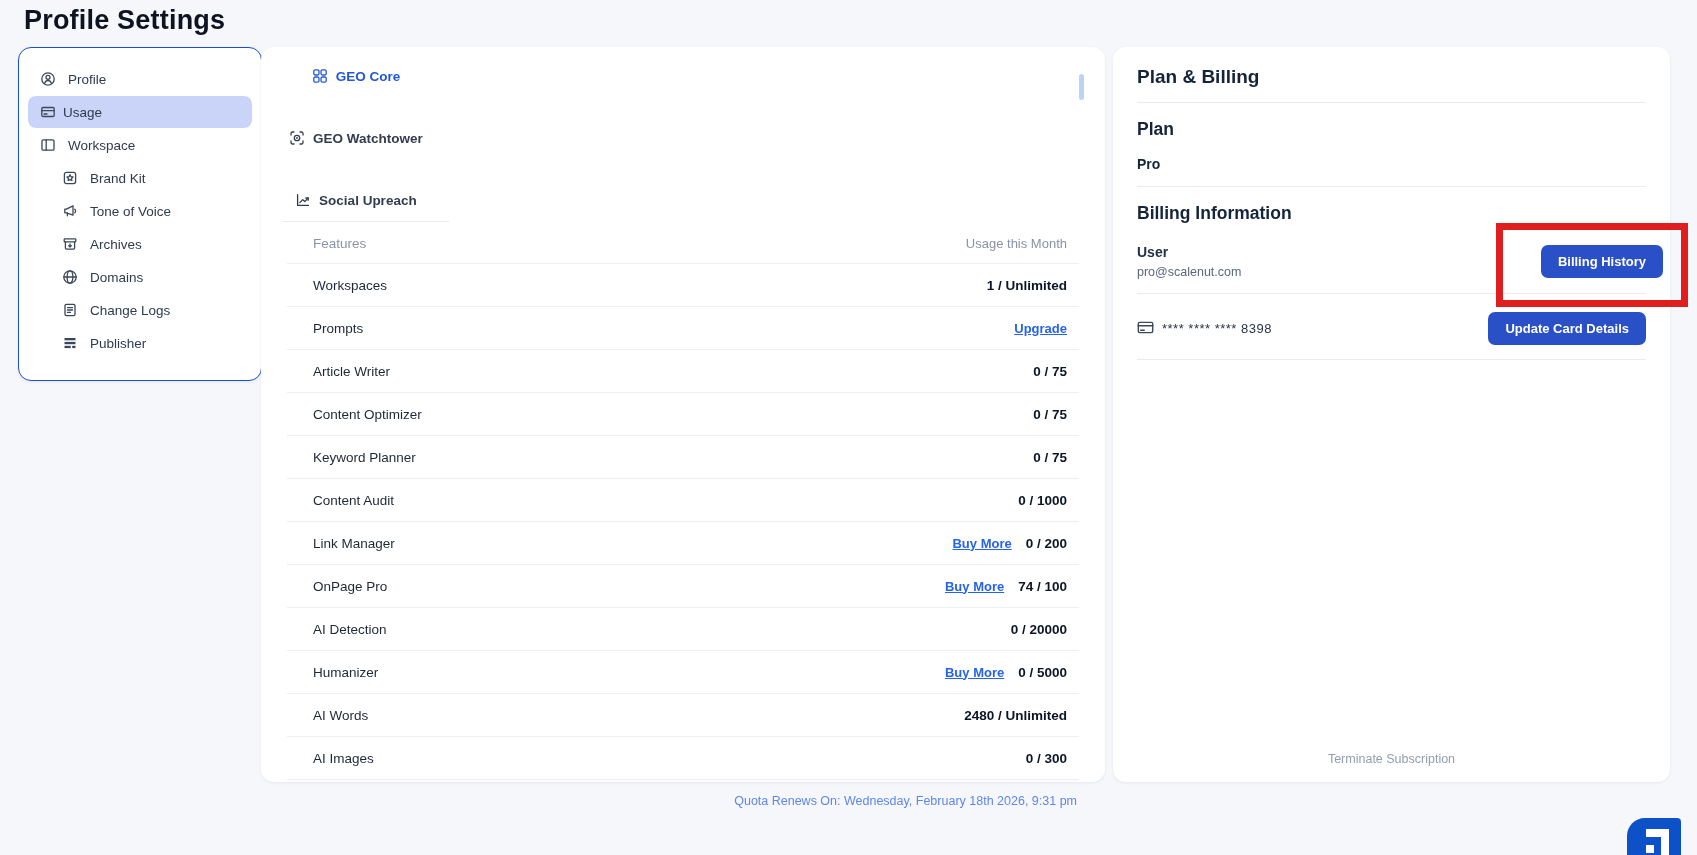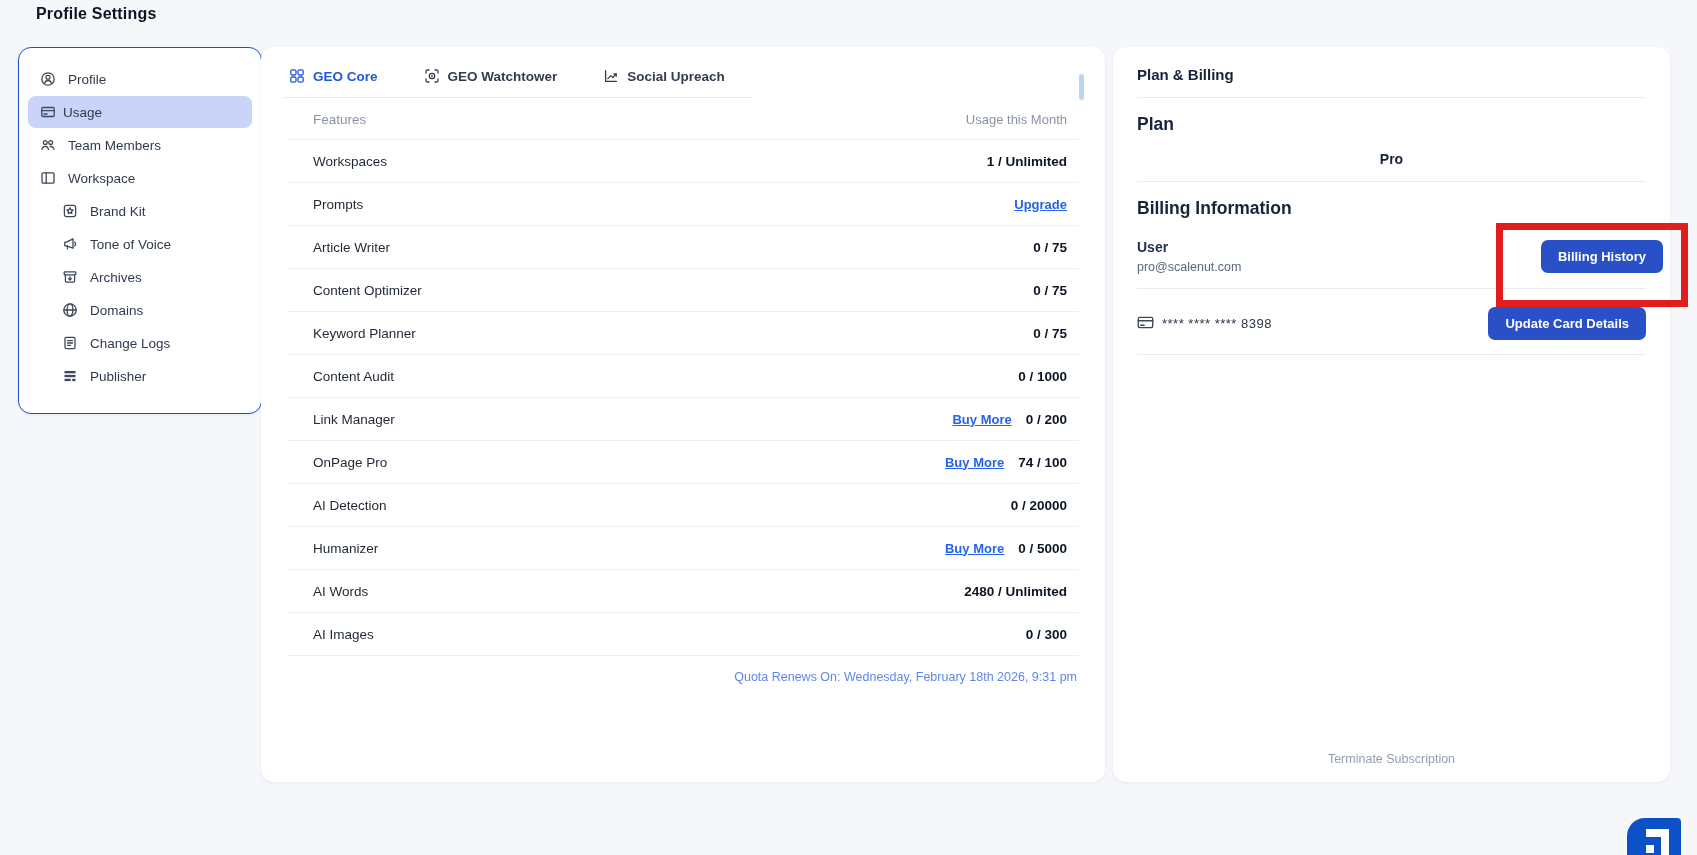--- a/index.html
+++ b/index.html
@@ -3,42 +3,42 @@
 <meta charset="utf-8">
 <style>
   * { box-sizing: border-box; margin: 0; padding: 0; }
   html, body {
     width: 1697px; height: 855px; overflow: hidden;
     background: #f6f7fb;
     font-family: "Liberation Sans", sans-serif;
     color: #1f2734;
   }
   .page-title {
-    position: absolute; left: 36px; top: 5px;
-    font-size: 16px; font-weight: 700; color: #0d1321; letter-spacing: .2px;
+    position: absolute; left: 24px; top: 5px;
+    font-size: 27px; font-weight: 700; color: #0d1321; letter-spacing: .2px;
   }
   .card {
     position: absolute; background: #fff; border-radius: 13px;
     box-shadow: 0 1px 3px rgba(16,24,40,.07);
   }
   
   .sidebar { left: 18px; top: 47px; width: 244px; padding: 14px 9px 20px; border: 1px solid #1d4ed8; }
   .side-item {
     display: flex; align-items: center; gap: 12px;
     padding: 8px 12px; margin: 1px 0; border-radius: 8px;
     font-size: 13.5px; color: #303a4e; cursor: pointer;
   }
   .side-item svg { flex: 0 0 16px; color: #3d475a; }
   .side-item.active { background: #c9d4f8; gap: 7px; }
   .side-item.indent { padding-left: 34px; }
   
   .usage-card { left: 261px; top: 47px; width: 844px; height: 735px; padding: 12px 22px 0; }
   .tabs {
     display: inline-flex; gap: 46px; align-items: center;
-    padding: 9px 26px 13px 6px; border-bottom: 1px solid #e6e9f0;
+    padding: 9px 26px 13px 6px; border-bottom: 1px solid #e6e9f0; flex-direction: column;
   }
   .tab {
     display: flex; align-items: center; gap: 8px;
     font-size: 13.5px; font-weight: 600; color: #333c4e; cursor: pointer; white-space: nowrap;
   }
   .tab.active { color: #2257d6; }
   .scroll-thumb {
     position: absolute; right: 21px; top: 27px; width: 5px; height: 26px;
     background: #bcd4f2; border-radius: 3px; cursor: pointer;
   }
@@ -48,24 +48,24 @@
     height: 43px; border-bottom: 1px solid #eceef4; padding: 0 12px 0 26px;
   }
   .u-row.header { height: 40px; font-size: 13px; color: #8a93a6; }
   .u-feature { font-size: 13.5px; color: #1f2734; }
   .u-val { display: flex; align-items: center; gap: 14px; }
   .u-num { font-size: 13.5px; font-weight: 700; color: #0c1526; }
   .u-link { font-size: 13px; font-weight: 600; color: #2563eb; text-decoration: underline; cursor: pointer; }
   .quota-note { text-align: right; padding: 14px 6px 0 0; font-size: 12.5px; color: #5f86ec; }
   
   .billing-card { left: 1113px; top: 47px; width: 557px; height: 735px; padding: 19px 24px; }
-  .billing-card h2 { font-size: 15px; font-weight: 700; color: #15243a; margin-bottom: 13px; }
+  .billing-card h2 { font-size: 19px; font-weight: 700; color: #15243a; margin-bottom: 13px; }
   .billing-card h3 { font-size: 17.5px; font-weight: 700; color: #15243a; margin-bottom: 13px; }
   .divider { border: 0; border-top: 1px solid #e8ebf2; margin: 14px 0 16px; }
-  .plan-value { font-size: 14px; font-weight: 700; color: #15243a; margin: 16px 0 4px; text-align: center; }
+  .plan-value { font-size: 14px; font-weight: 700; color: #15243a; margin: 16px 0 4px; }
   .info-row { display: flex; justify-content: space-between; align-items: center; }
   .user-row { margin: 20px 0 6px; }
   .user-label { font-size: 14px; font-weight: 700; color: #222f45; }
   .user-email { font-size: 12.5px; color: #5c6779; margin-top: 5px; }
   .btn {
     background: #2a50c8; color: #fff; border: none; border-radius: 7px;
     font-family: inherit; font-size: 13px; font-weight: 600;
     padding: 9px 17px; cursor: pointer; white-space: nowrap;
   }
   .btn.billing-history { margin-right: -17px; }
@@ -102,31 +102,20 @@
       </div>
       <div class="side-item active">
         <span style="display: inline-flex;">
           <svg viewBox="0 0 16 16" width="16" height="16" fill="none" stroke="currentColor" stroke-width="1.3" stroke-linecap="round" stroke-linejoin="round">
             <rect x="1.8" y="3.5" width="12.4" height="9" rx="1.2"></rect>
             <path d="M1.8 6.6h12.4"></path>
             <path d="M4 10h3"></path>
           </svg>
         </span>
         <span>Usage</span>
-      </div>
-      <div class="side-item">
-        <span style="display: inline-flex;">
-          <svg viewBox="0 0 16 16" width="16" height="16" fill="none" stroke="currentColor" stroke-width="1.3" stroke-linecap="round" stroke-linejoin="round">
-            <circle cx="5.3" cy="5.6" r="1.9"></circle>
-            <circle cx="10.7" cy="5.6" r="1.9"></circle>
-            <path d="M2 12.4c.5-2 1.7-3 3.3-3 1.5 0 2.7 1 3.2 3"></path>
-            <path d="M10.2 9.5c1.8-.2 3.1.8 3.8 2.9"></path>
-          </svg>
-        </span>
-        <span>Team Members</span>
       </div>
       <div class="side-item">
         <span style="display: inline-flex;">
           <svg viewBox="0 0 16 16" width="16" height="16" fill="none" stroke="currentColor" stroke-width="1.3" stroke-linecap="round" stroke-linejoin="round">
             <rect x="2" y="2.8" width="12" height="10.4" rx="1.2"></rect>
             <path d="M6.2 2.8v10.4"></path>
           </svg>
         </span>
         <span>Workspace</span>
       </div>

